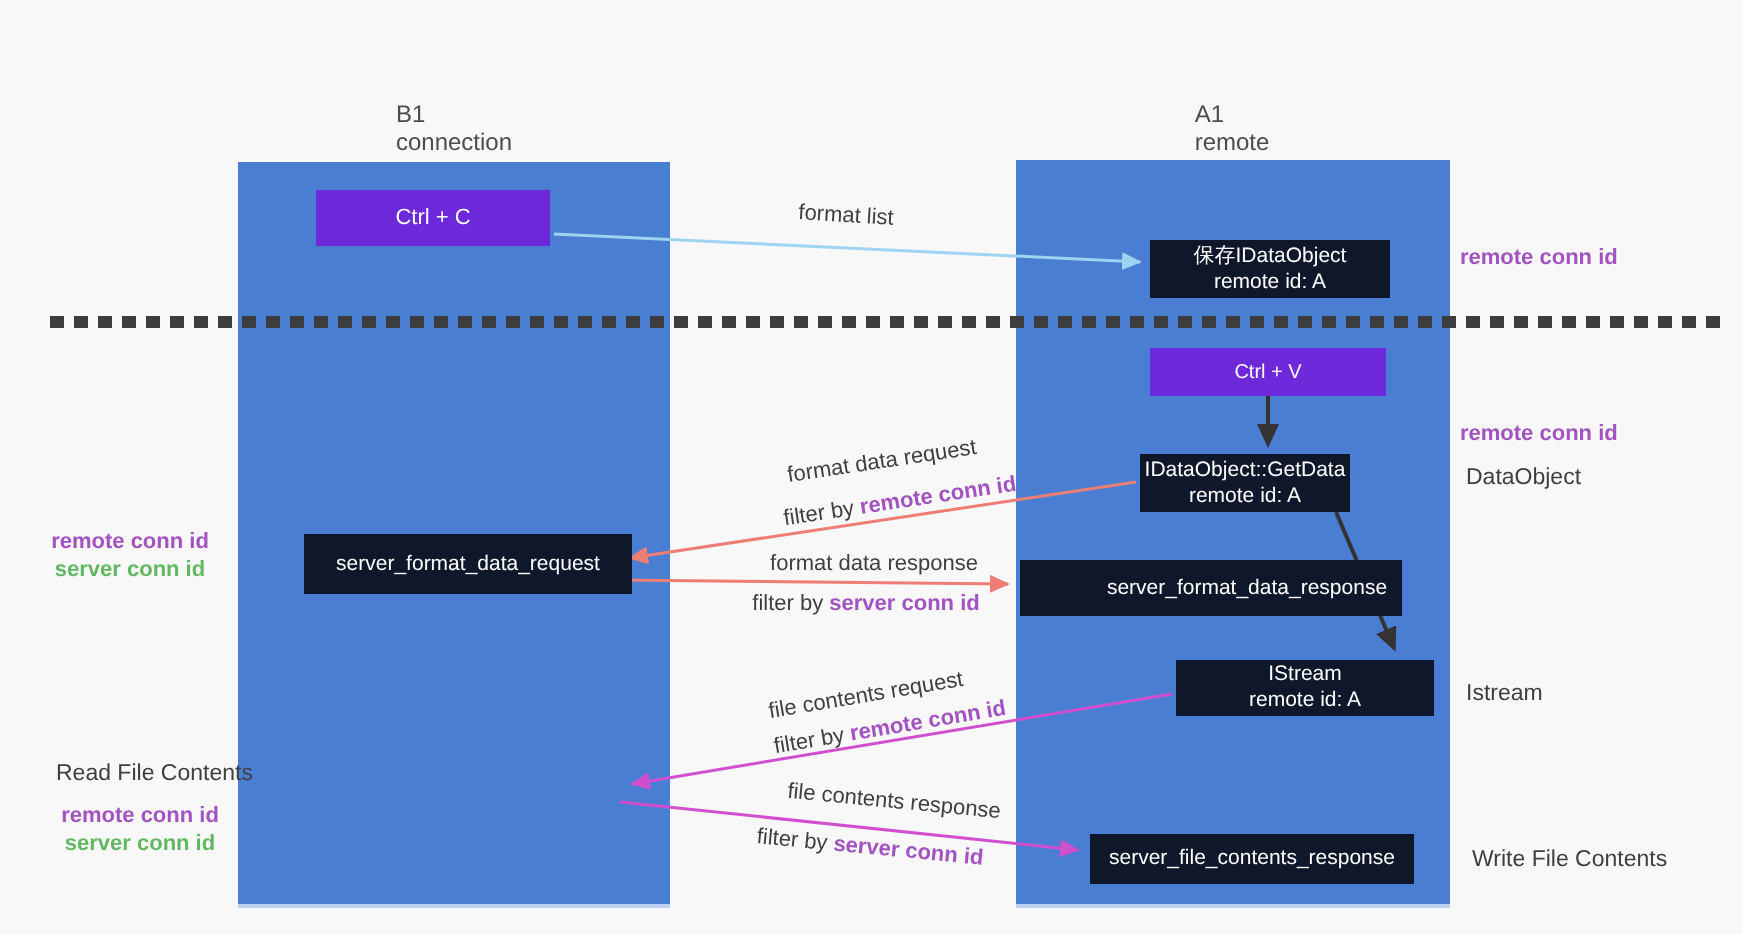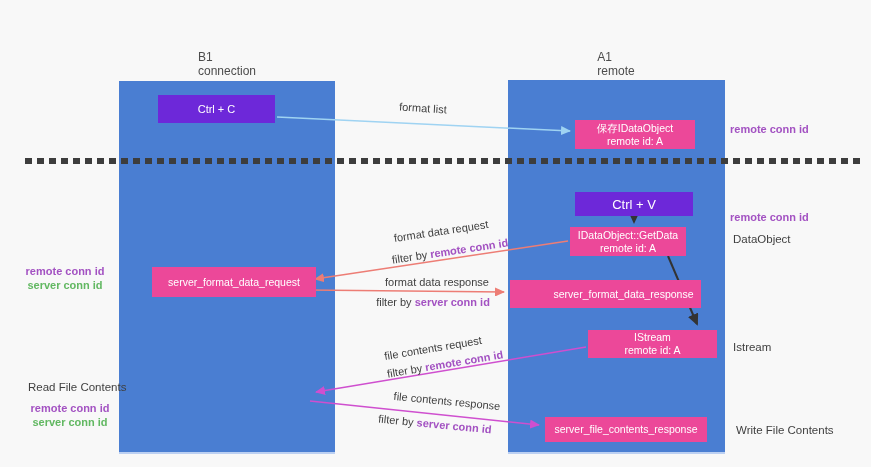--- a/index.html
+++ b/index.html
@@ -10,21 +10,21 @@
   .abs{position:absolute;}
   .title{top:8px;left:448px;transform:translateX(-50%);text-align:center;
          font-size:15px;line-height:19px;color:#3c3c3c;white-space:nowrap;}
   .lane-header{font-size:12px;line-height:14px;color:#4c4c4c;transform:translateX(-50%);white-space:nowrap;}
   .lane{background:#4a7ed2;border-bottom:2px solid #bcd0f2;z-index:1;}
   .divider{left:25px;top:158px;width:838px;height:6px;z-index:2;
     background:repeating-linear-gradient(90deg,#3d3d3d 0 7px,rgba(0,0,0,0) 7px 12px);}
   .node{display:flex;align-items:center;justify-content:center;text-align:center;
         color:#fff;z-index:4;font-size:10.5px;line-height:13px;white-space:nowrap;}
   .node.green{background:#6d28d9;}
-  .node.orange{background:#ec4899;text-align:center;}
+  .node.orange{background:#0f172a;text-align:center;}
   .arrows{left:0;top:0;z-index:3;pointer-events:none;}
   .edge-label{z-index:5;font-size:11px;color:#3f3f3f;white-space:nowrap;transform-origin:center;}
   .id-purple{color:#a352c2;font-weight:700;}
   .id-green{color:#62b862;font-weight:700;}
   .side-label{font-size:11.5px;color:#3f3f3f;white-space:nowrap;z-index:5;}
   .side-id{font-size:11px;font-weight:700;line-height:14px;text-align:center;white-space:nowrap;z-index:5;}
 </style>
 </head>
 <body>
 
@@ -73,25 +73,25 @@
     <span>Ctrl + C</span>
   </div>
 
   <div class="abs node orange" style="left:575px;top:120px;width:120px;height:29px;">
     <div>
       <div>保存IDataObject</div>
       <div>remote id: A</div>
     </div>
   </div>
 
-  <div class="abs node green" style="left:575px;top:192px;width:118px;height:24px;font-size:13px;">
+  <div class="abs node green" style="left:575px;top:174px;width:118px;height:24px;font-size:10px;">
     <span>Ctrl + V</span>
   </div>
 
-  <div class="abs node orange" style="left:570px;top:227px;width:116px;height:29px;">
+  <div class="abs node orange" style="left:570px;top:227px;width:105px;height:29px;">
     <div>
       <div>IDataObject::GetData</div>
       <div>remote id: A</div>
     </div>
   </div>
 
   <div class="abs node orange" style="left:152px;top:267px;width:164px;height:30px;">
     <span>server_format_data_request</span>
   </div>
 

